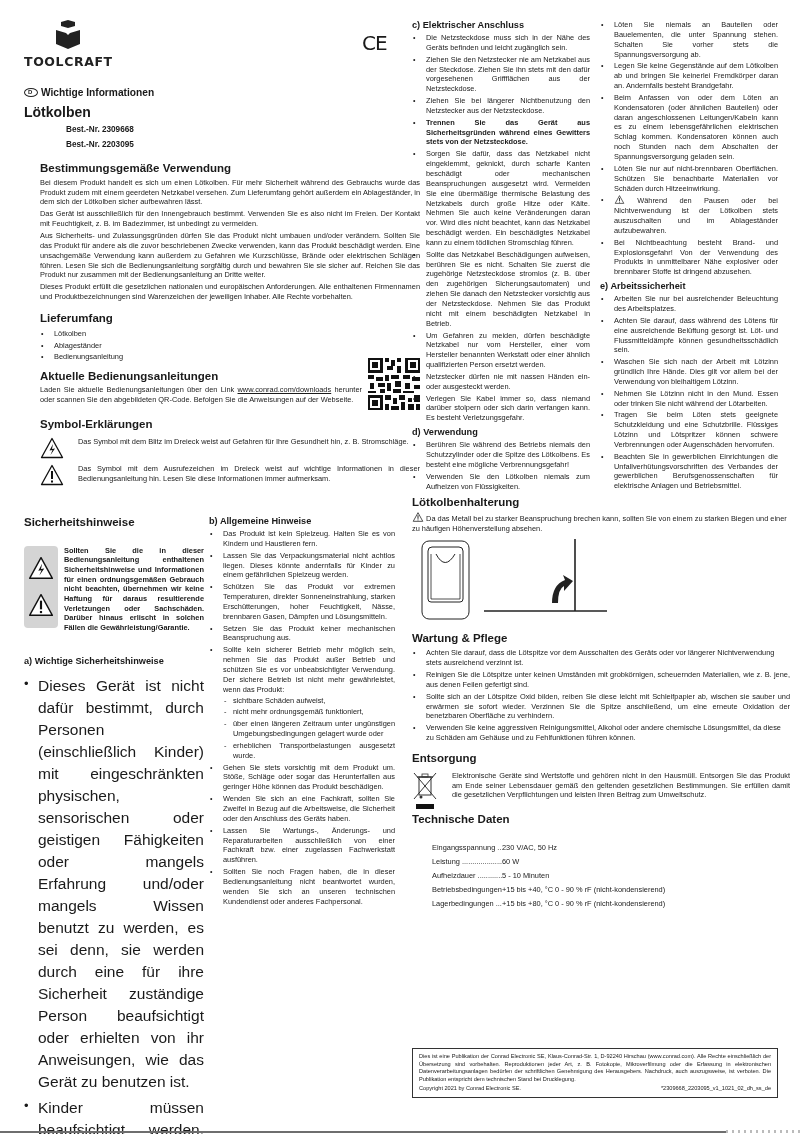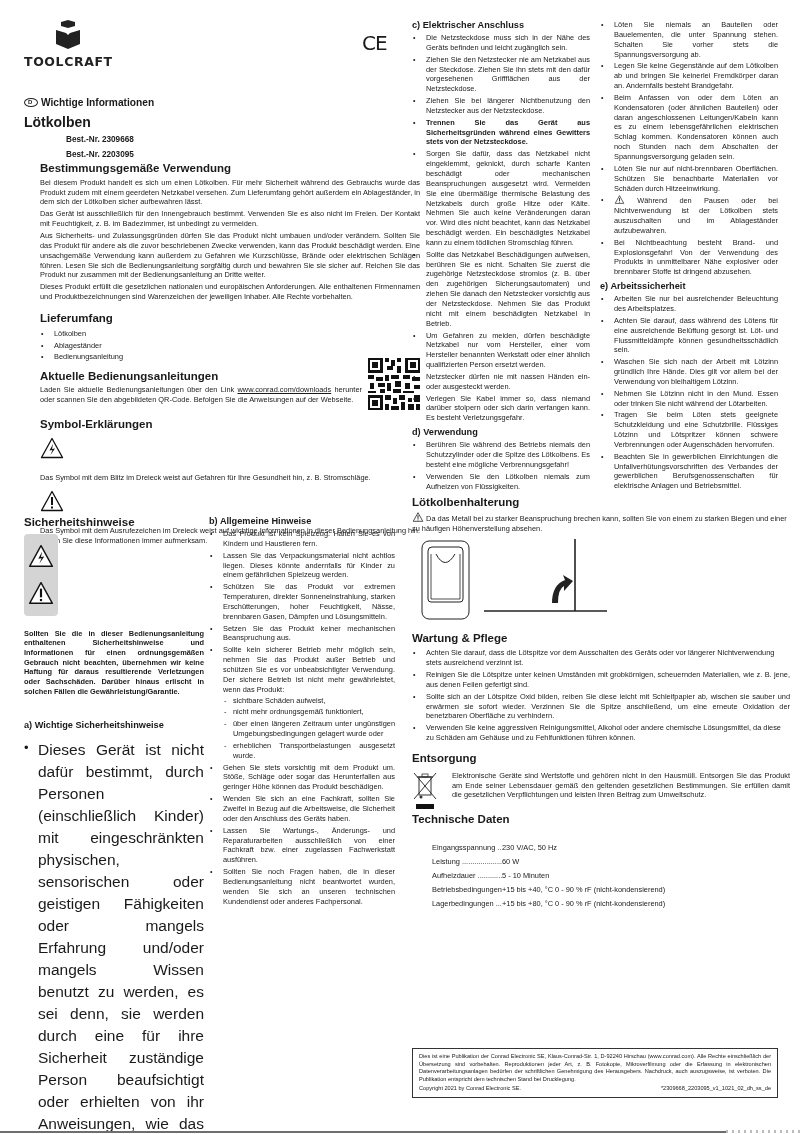--- a/index.html
+++ b/index.html
@@ -15,44 +15,44 @@
   ul.dash { list-style: none; margin-top: 1px; }
   ul.dash > li { position: relative; padding-left: 10px; margin-bottom: 2px; }
   ul.dash > li::before { content: "-"; position: absolute; left: 1px; top: 0; }
 
   
   #logo { left: 24px; top: 20px; width: 90px; }
   #logo .mark { width: 32px; height: 30px; margin-left: 28px; position: relative; }
   #logo .word { font-family: "DejaVu Sans", sans-serif; font-weight: bold; font-size: 12.5px; letter-spacing: 0.6px; margin-top: 4px; color: #222; }
   #ce { left: 362px; top: 30px; font-size: 20px; font-weight: normal; letter-spacing: -1px; font-family: "DejaVu Sans", sans-serif; }
 
-  #header { left: 24px; top: 96px; width: 380px; }
+  #header { left: 24px; top: 86px; width: 380px; }
   #header .intro { font-size: 10.2px; font-weight: bold; display: flex; align-items: center; gap: 3px; }
   #header .eye { display: inline-block; width: 14px; height: 9px; border: 1px solid #222; border-radius: 50%; position: relative; }
   #header .eye span { position: absolute; left: 3px; top: 0px; font-size: 6px; line-height: 7px; font-weight: bold; }
   #header .title { font-size: 14px; font-weight: bold; margin-top: 3px; }
   #header .ordno { font-size: 8.2px; font-weight: bold; margin-top: 4px; margin-left: 42px; }
 
   #col1 { left: 40px; top: 162px; width: 380px; }
   #col1 .section { margin-bottom: 7px; }
   #col1 p { margin-bottom: 2px; }
   .lief li { text-align: left; }
 
   .qrblock { display: flex; gap: 6px; }
   .qrblock .txt { flex: 1; }
   .qr { width: 52px; height: 52px; position: relative; margin-top: -12px; }
   .qr svg { width: 52px; height: 52px; }
 
-  .sym-row { display: flex; gap: 14px; align-items: flex-start; margin-top: 5px; flex-direction: column; }
+  .sym-row { display: flex; gap: 14px; align-items: flex-start; margin-top: 5px; }
   .sym-row .icon { width: 24px; height: 22px; flex-shrink: 0; }
   .sym-row p { flex: 1; }
 
   
   #safetyL { left: 24px; top: 516px; width: 180px; }
-  .warnbox { display: flex; gap: 13px; margin-top: 4px; flex-direction: column; }
+  .warnbox { display: flex; gap: 6px; margin-top: 16px; }
   .warnbox .grey { width: 34px; height: 82px; background: #d4d4d4; border-radius: 4px; flex-shrink: 0; display: flex; flex-direction: column; align-items: center; justify-content: space-around; padding: 4px 0; }
   .warnbox .grey svg { width: 26px; height: 24px; }
   .warnbox p { font-weight: bold; font-size: 7.4px; line-height: 1.3; }
   .big-list { list-style: none; margin-top: 8px; }
   .big-list li { position: relative; padding-left: 14px; font-size: 15.5px; line-height: 1.42; margin-bottom: 4px; text-align: justify; }
   .big-list li::before { content: "•"; position: absolute; left: 0; top: 0; font-size: 13px; }
 
   #safetyB { left: 209px; top: 516px; width: 186px; }
   #colC { left: 412px; top: 20px; width: 178px; }
   #colD { left: 600px; top: 20px; width: 178px; }

